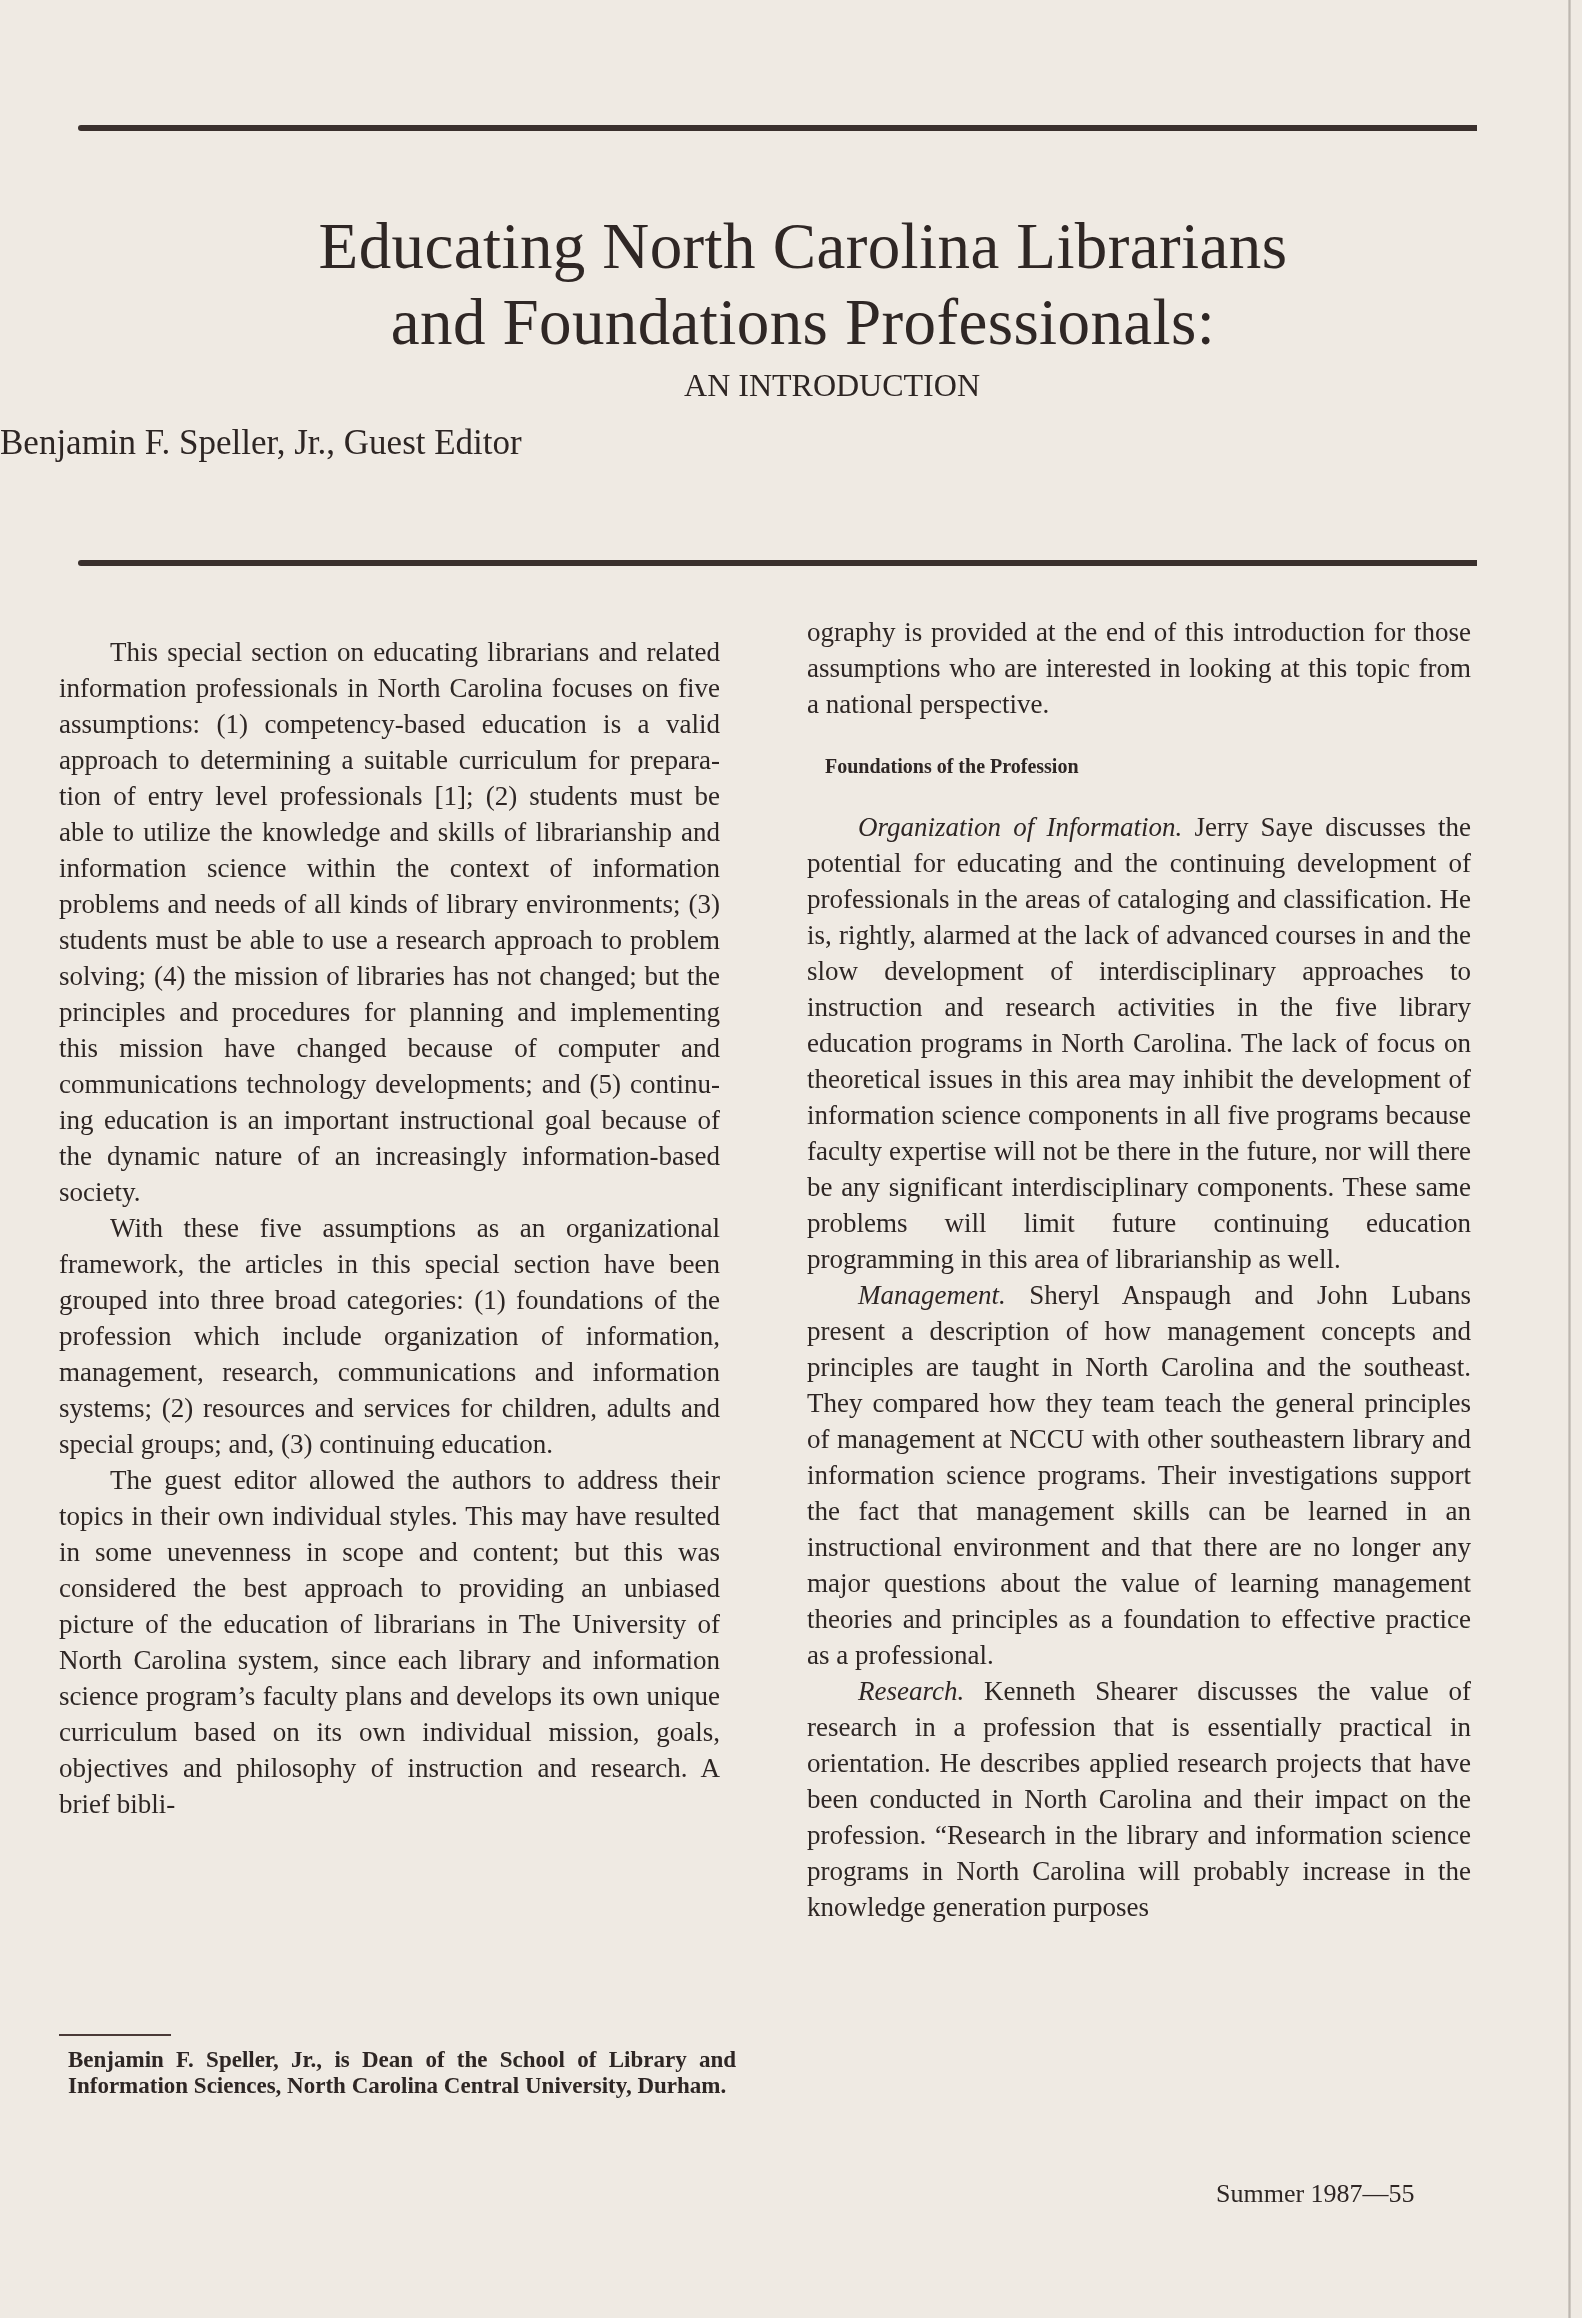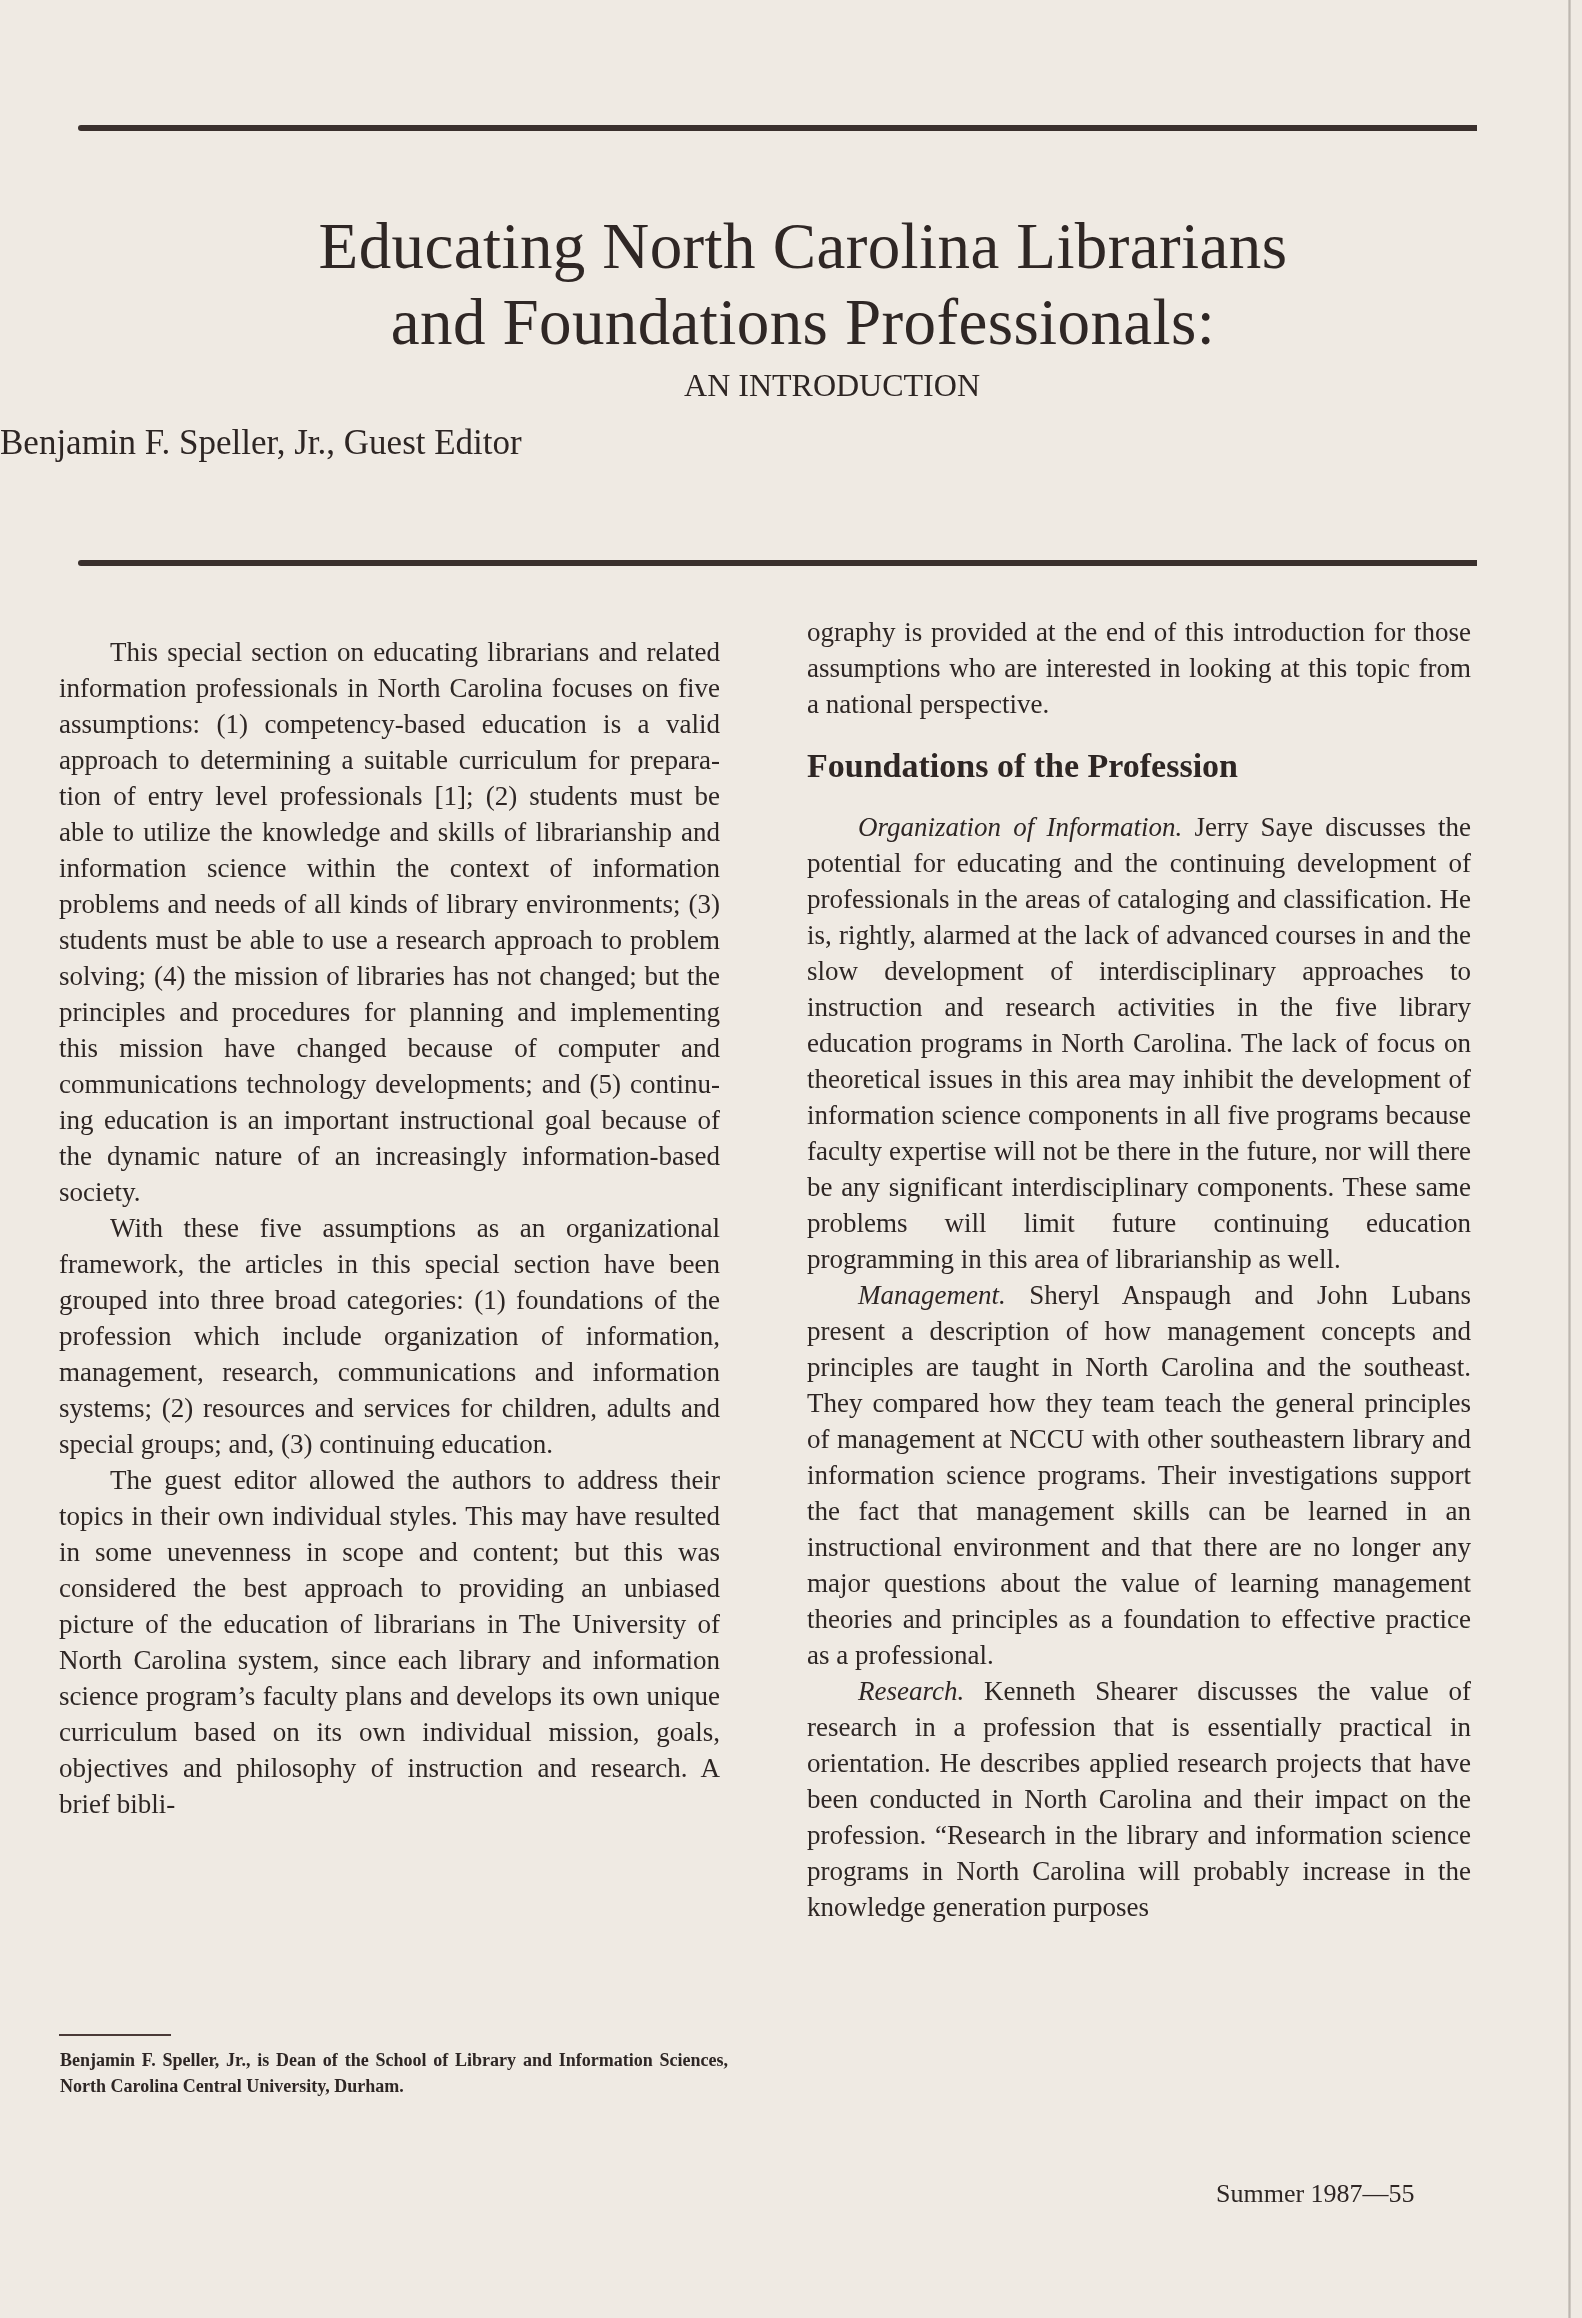--- a/index.html
+++ b/index.html
@@ -79,41 +79,41 @@
       hyphens: manual;
     }
     .column.left { left: 59px; margin-top: 20px; }
     .column.right { left: 807px; width: 664px; }
     .column p {
       margin: 0;
       text-indent: 51px;
     }
     .column p.noindent { text-indent: 0; }
     .column h2 {
-      margin: 26px 0 25px 0;
-      font-size: 34px;
+      margin: 26px 0 25px 18px;
+      font-size: 20px;
       line-height: 36px;
       font-weight: bold;
     }
     .column em { font-style: italic; }
 
     .footnote-rule {
       position: absolute;
       left: 59px;
       top: 2034px;
       width: 112px;
       height: 2.4px;
       background: #4a3a38;
     }
     .footnote {
       position: absolute;
-      left: 60px;
+      left: 68px;
       top: 2047px;
       width: 668px;
-      font-size: 18px;
+      font-size: 23px;
       line-height: 26px;
       font-weight: bold;
       text-align: justify;
       color: #2e2624;
     }
     .footer {
       position: absolute;
       top: 2178px;
       left: 1216px;
       font-size: 26px;

